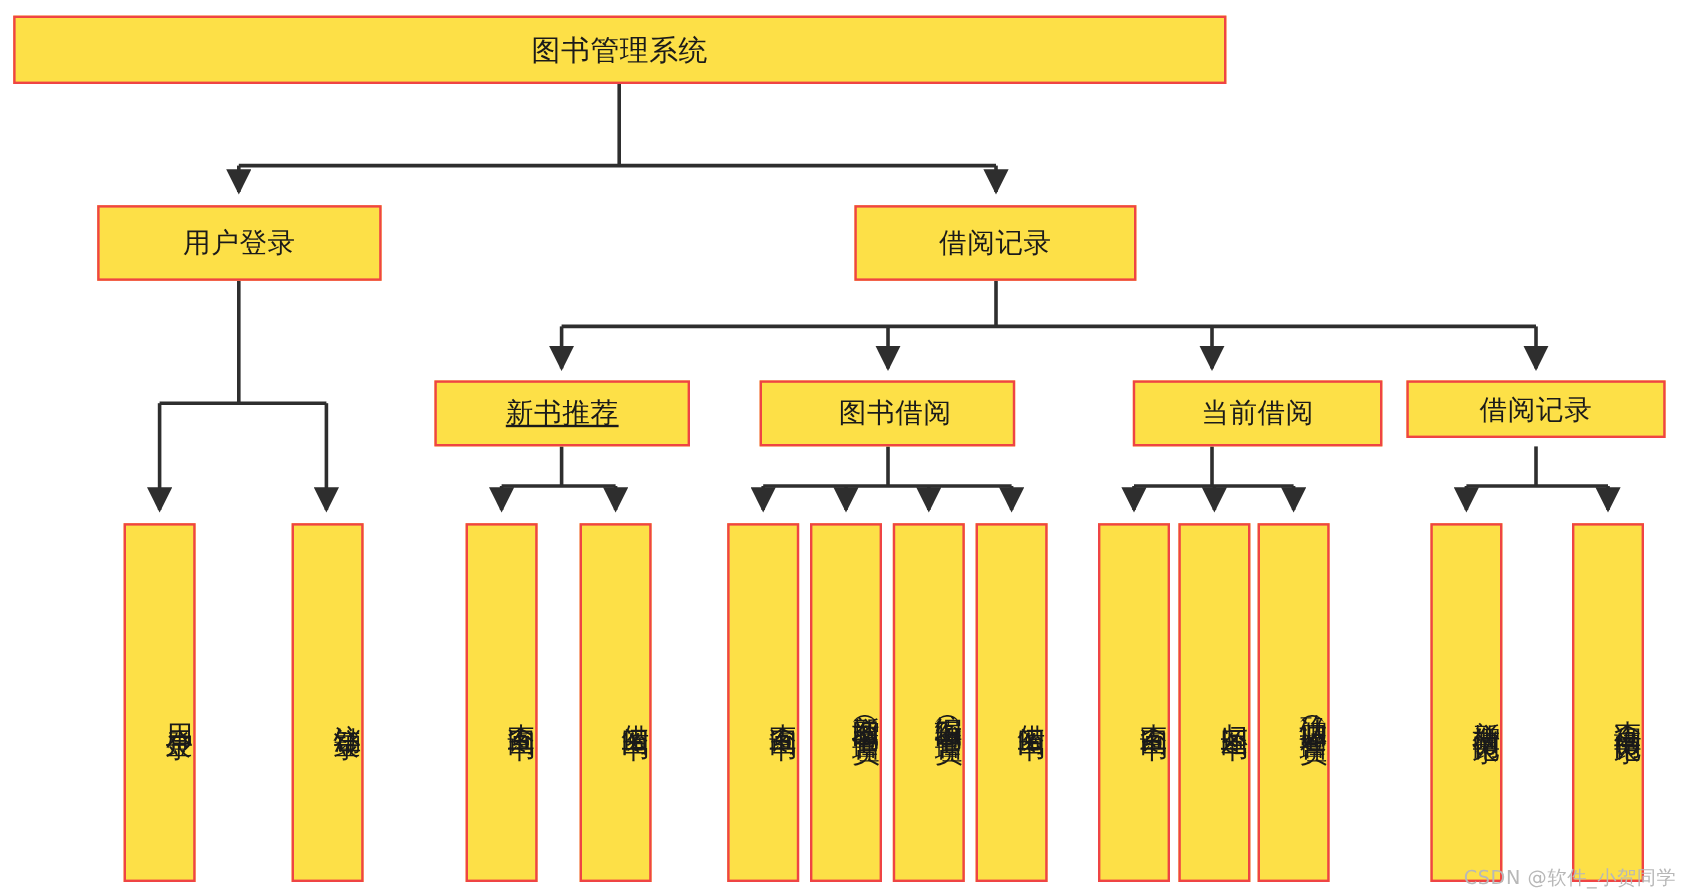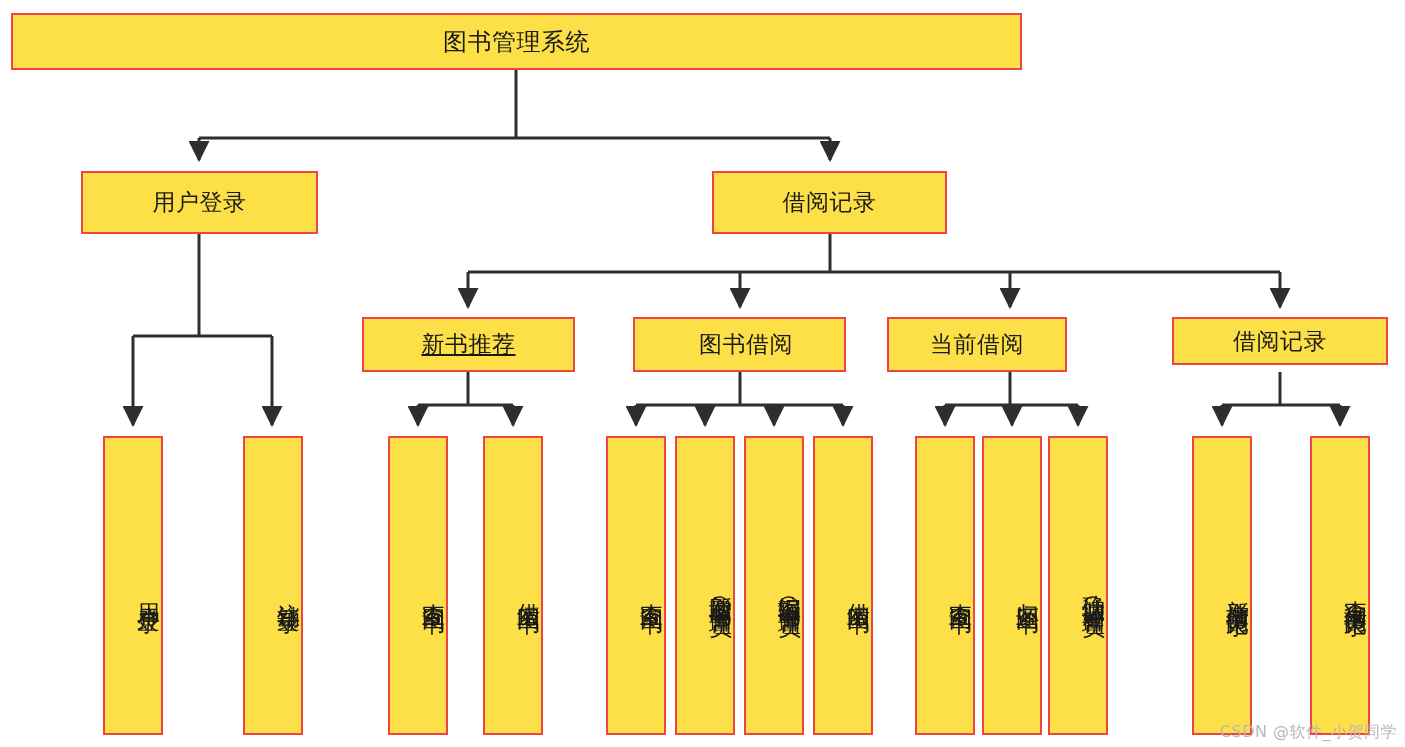--- a/index.html
+++ b/index.html
@@ -134,21 +134,21 @@
   <div class="node horiz" style="left:712px; top:171px; width:235px; height:63px;">
     <span>借阅记录</span>
   </div>
 
   <div class="node horiz" style="left:362px; top:317px; width:213px; height:55px;text-decoration:underline;">
     <span>新书推荐</span>
   </div>
   <div class="node horiz" style="left:633px; top:317px; width:213px; height:55px;padding-left:13px;">
     <span>图书借阅</span>
   </div>
-  <div class="node horiz" style="left:887px; top:317px; width:180px; height:55px;">
+  <div class="node horiz" style="left:944px; top:317px; width:208px; height:55px;">
     <span>当前借阅</span>
   </div>
   <div class="node horiz" style="left:1172px; top:317px; width:216px; height:48px;font-family:Liberation Mono, monospace;">
     <span>借阅记录</span>
   </div>
 
   <div class="node vert" style="left:103px; top:436px; width:60px; height:299px;">
     <span class="vlabel">用户登录</span>
   </div>
   <div class="node vert" style="left:243px; top:436px; width:60px; height:299px;">

